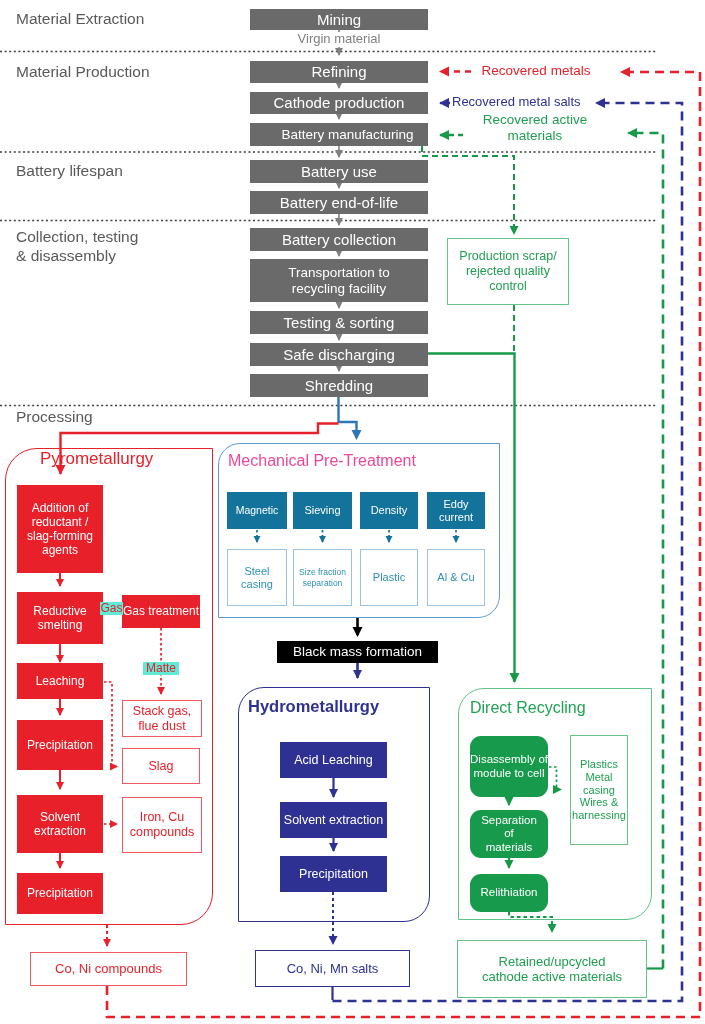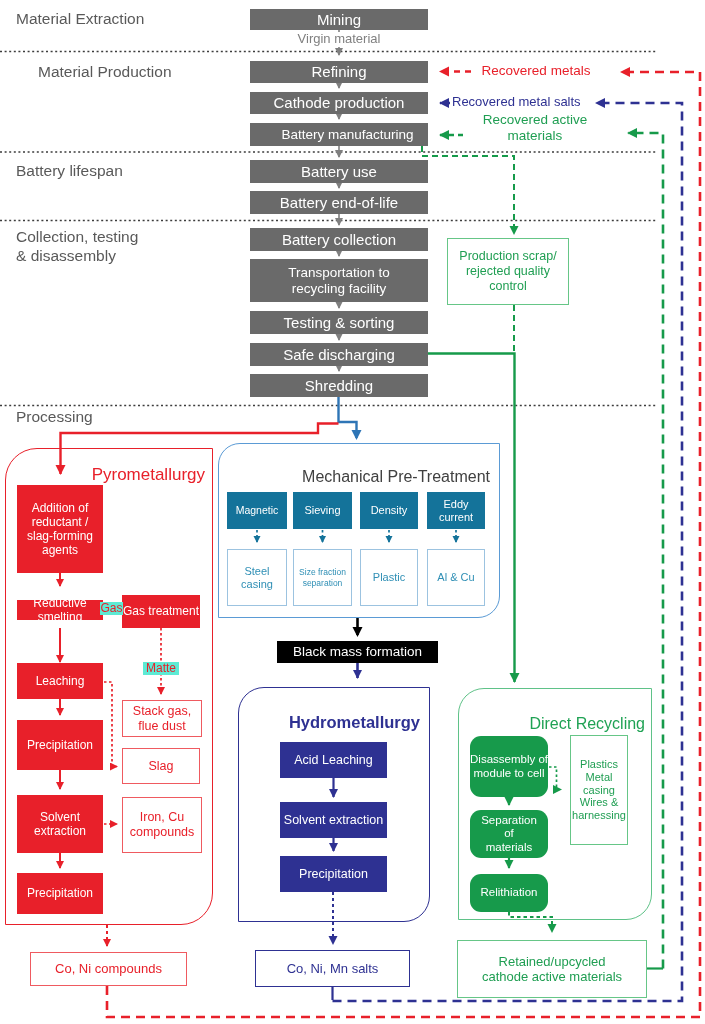--- a/index.html
+++ b/index.html
@@ -13,21 +13,21 @@
   .rbox{background:#e8202a;color:#fff;font-size:12px;}
   .rout{border:1.4px solid #ef5a60;color:#e8202a;background:#fff;font-size:12.5px;}
   .tbox{background:#14739a;color:#fff;font-size:11px;}
   .tout{border:1.3px solid #9cc3e0;color:#2f8fb5;background:#fff;font-size:11px;}
   .nbox{background:#2e3192;color:#fff;font-size:12.5px;}
   .nout{border:1.4px solid #2e3192;color:#2e3192;background:#fff;font-size:13px;}
   .grbox{background:#179a4b;color:#fff;font-size:11.5px;border-radius:11px;}
   .grout{border:1.4px solid #66c687;color:#1f9e52;background:#fff;font-size:12.5px;}
   .kbox{background:#000;color:#fff;font-size:13.5px;}
   .cont{position:absolute;z-index:2;box-sizing:border-box;background:transparent;}
-  .ttl{position:absolute;z-index:3;text-align:right;line-height:1.1;margin-top:16px;}
+  .ttl{position:absolute;z-index:3;text-align:left;line-height:1.1;}
   .tag{position:absolute;z-index:4;background:#5eead4;color:#e8202a;font-size:12px;text-align:center;line-height:1.1;}
   .plain{position:absolute;z-index:3;text-align:center;line-height:1.15;}
 </style>
 </head>
 <body>
 
 <div id="canvas">
 
   <svg id="wires" width="705" height="1024" viewBox="0 0 705 1024">
     <defs>
@@ -146,21 +146,21 @@
 
     <g stroke="#169a4a" fill="none">
       <path d="M509 797 V805" stroke-width="2.2" marker-end="url(#agr)"></path>
       <path d="M509 858 V868" stroke-width="2.2" marker-end="url(#agr)"></path>
       <path d="M549 767 H556.5 V789.5 H561" stroke-width="1.7" stroke-dasharray="2.5 2.5" marker-end="url(#agr)"></path>
       <path d="M509 912 V917 H552 V932" stroke-width="2" stroke-dasharray="3.5 3" marker-end="url(#agr)"></path>
     </g>
   </svg>
 
   <div class="stage" style="left:16px;top:9px;">Material Extraction</div>
-  <div class="stage" style="left:16px;top:62px;margin-left:22px;">Material Production</div>
+  <div class="stage" style="left:16px;top:62px;">Material Production</div>
   <div class="stage" style="left:16px;top:161px;">Battery lifespan</div>
   <div class="stage" style="left:16px;top:227px;width:180px;">Collection, testing
 &amp; disassembly</div>
   <div class="stage" style="left:16px;top:407px;">Processing</div>
 
   <div class="bx gbox" style="left:250px;top:9px;width:178px;height:21px;">Mining</div>
   <div class="plain" style="left:269px;top:32px;width:140px;z-index:4;background:#fff;color:#808080;font-size:13px;">Virgin material</div>
   <div class="bx gbox" style="left:250px;top:61px;width:178px;height:22px;">Refining</div>
   <div class="bx gbox" style="left:250px;top:92px;width:178px;height:22px;">Cathode production</div>
   <div class="bx gbox" style="left:250px;top:123px;width:178px;height:23px;font-size:13.5px;padding-left:17px;">Battery manufacturing</div>
@@ -175,35 +175,35 @@
 
   <div class="plain" style="left:468px;top:63px;width:136px;color:#e8202a;font-size:13.5px;white-space:nowrap;">Recovered metals</div>
   <div class="plain" style="left:452px;top:95px;width:128px;color:#2e3192;font-size:13px;white-space:nowrap;">Recovered metal salts</div>
   <div class="plain" style="left:464px;top:112px;width:142px;color:#1f9e52;font-size:13.5px;">Recovered active materials</div>
 
   <div class="bx grout" style="left:447px;top:238px;width:122px;height:67px;">Production scrap/ rejected quality control</div>
 
   <div class="cont" style="left:5px;top:448px;width:208px;height:477px;border:1.6px solid #e8202a;border-radius:32px 0 32px 0;"></div>
   <div class="ttl" style="left:40px;top:450px;width:165px;color:#e8202a;font-size:17px;">Pyrometallurgy</div>
   <div class="bx rbox" style="left:17px;top:485px;width:86px;height:88px;">Addition of reductant / slag-forming agents</div>
-  <div class="bx rbox" style="left:17px;top:592px;width:86px;height:20px;margin-top:8px;">Reductive smelting</div>
+  <div class="bx rbox" style="left:17px;top:592px;width:86px;height:52px;">Reductive smelting</div>
   <div class="tag" style="left:100px;top:602px;width:23px;">Gas</div>
   <div class="bx rbox" style="left:122px;top:595px;width:78px;height:33px;">Gas treatment</div>
   <div class="bx rbox" style="left:17px;top:663px;width:86px;height:36px;">Leaching</div>
   <div class="tag" style="left:143px;top:662px;width:36px;">Matte</div>
   <div class="bx rout" style="left:122px;top:700px;width:80px;height:37px;">Stack gas, flue dust</div>
   <div class="bx rbox" style="left:17px;top:720px;width:86px;height:50px;">Precipitation</div>
   <div class="bx rout" style="left:122px;top:748px;width:78px;height:36px;">Slag</div>
   <div class="bx rbox" style="left:17px;top:795px;width:86px;height:58px;">Solvent extraction</div>
   <div class="bx rout" style="left:122px;top:797px;width:80px;height:56px;">Iron, Cu compounds</div>
   <div class="bx rbox" style="left:17px;top:873px;width:86px;height:41px;">Precipitation</div>
   <div class="bx rout" style="left:30px;top:952px;width:157px;height:34px;font-size:13px;">Co, Ni compounds</div>
 
   <div class="cont" style="left:218px;top:443px;width:282px;height:175px;border:1.6px solid #5b9bd5;border-radius:22px 0 22px 0;"></div>
-  <div class="ttl" style="left:228px;top:452px;width:262px;color:#404040;font-size:16px;">Mechanical Pre-Treatment</div>
+  <div class="ttl" style="left:228px;top:452px;width:262px;color:#ec4899;font-size:16px;">Mechanical Pre-Treatment</div>
   <div class="bx tbox" style="left:227px;top:492px;width:60px;height:37px;font-size:10.5px;">Magnetic</div>
   <div class="bx tbox" style="left:293px;top:492px;width:59px;height:37px;">Sieving</div>
   <div class="bx tbox" style="left:360px;top:492px;width:58px;height:37px;">Density</div>
   <div class="bx tbox" style="left:427px;top:492px;width:58px;height:37px;">Eddy current</div>
   <div class="bx tout" style="left:227px;top:549px;width:60px;height:57px;">Steel casing</div>
   <div class="bx tout" style="left:293px;top:549px;width:59px;height:57px;font-size:8.5px;">Size fraction separation</div>
   <div class="bx tout" style="left:360px;top:549px;width:58px;height:57px;">Plastic</div>
   <div class="bx tout" style="left:427px;top:549px;width:58px;height:57px;">Al &amp; Cu</div>
 
   <div class="bx kbox" style="left:277px;top:641px;width:161px;height:22px;">Black mass formation</div>

